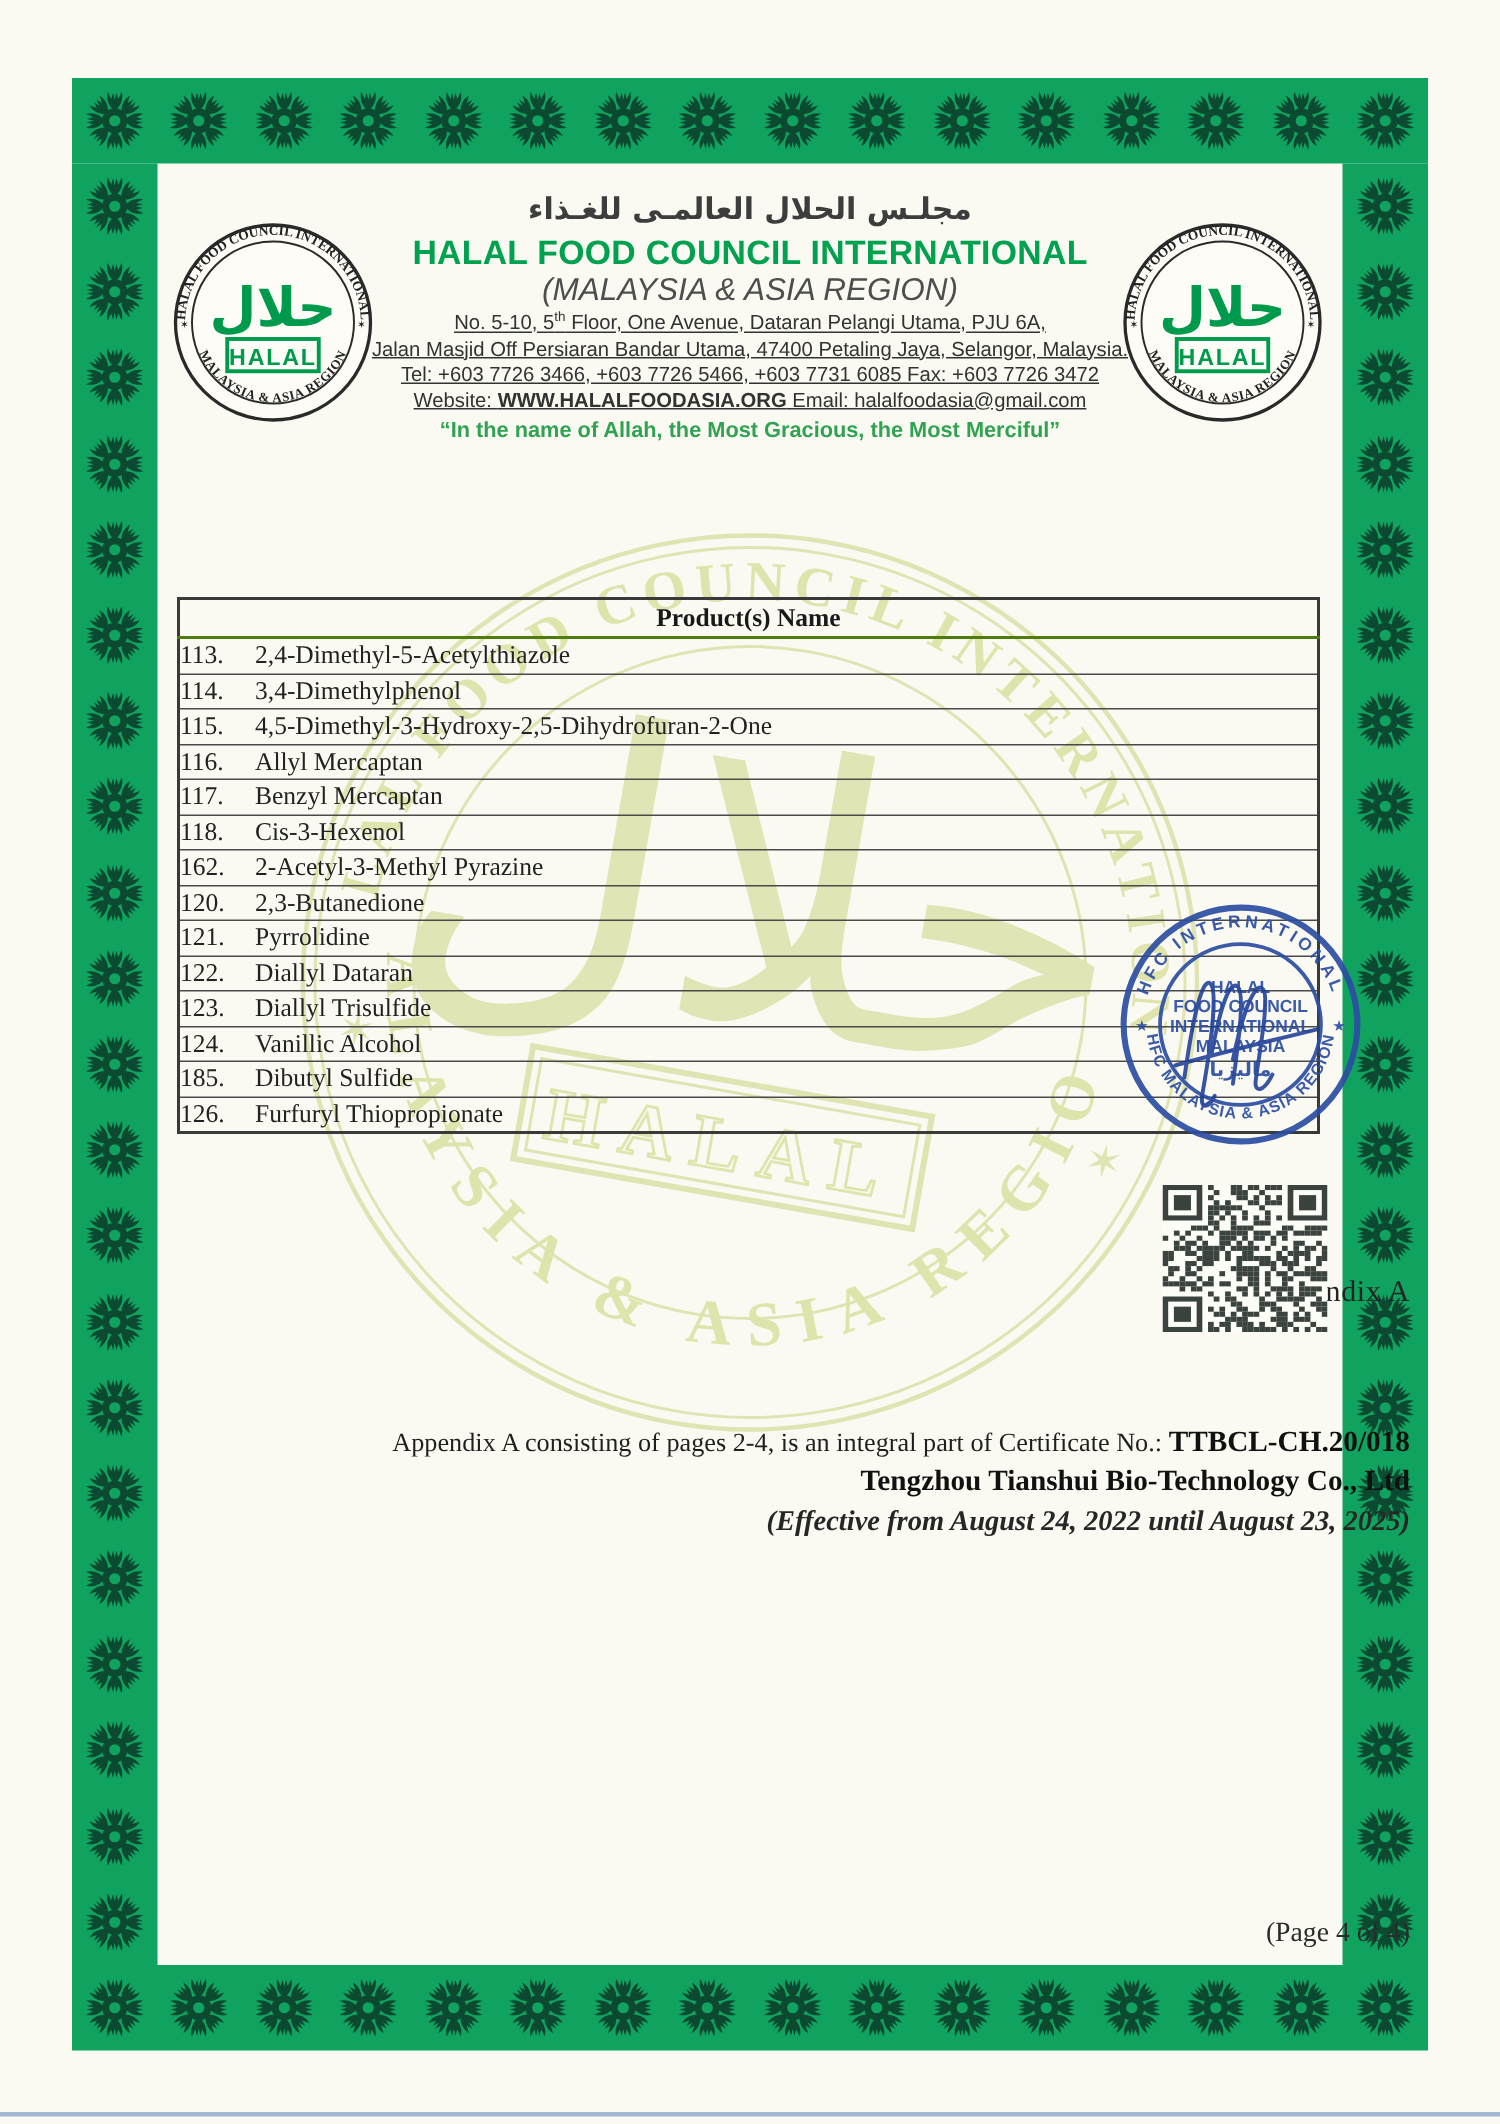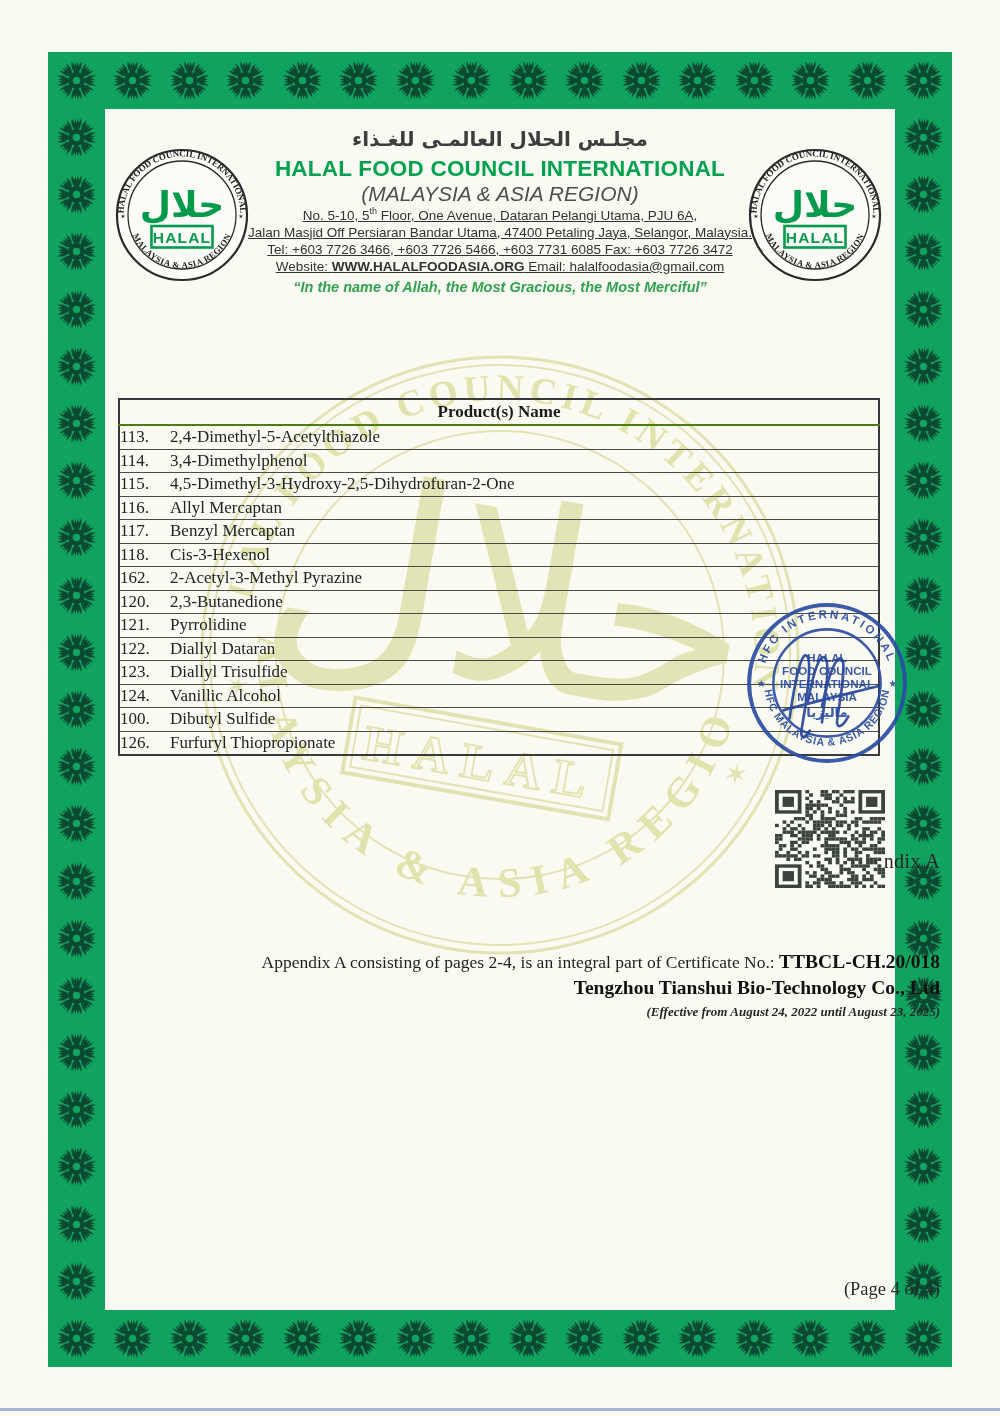--- a/index.html
+++ b/index.html
@@ -15,42 +15,42 @@
   
   .watermark{position:absolute;left:195px;top:350px;width:610px;height:610px;z-index:1;}
   
   .header{position:absolute;left:120px;right:120px;top:127px;text-align:center;z-index:3;}
   .arabic-title{font-family:"DejaVu Sans",sans-serif;font-weight:bold;font-size:20px;color:#3d3d3d;line-height:1.2;}
   .org-name{font-family:"Liberation Sans",sans-serif;font-weight:bold;font-size:22.5px;color:#00A14F;margin-top:5px;letter-spacing:.2px;}
   .region{font-family:"Liberation Sans",sans-serif;font-style:italic;font-size:21px;color:#4E4E4E;margin-top:0px;}
   .addr{font-family:"Liberation Sans",sans-serif;font-size:13.5px;color:#323232;line-height:1.26;text-decoration:underline;}
   .addr sup{font-size:9px;}
   .addr b{font-weight:bold;}
-  .bismillah{font-family:"Liberation Sans",sans-serif;font-style:italic;font-weight:600;font-size:14.5px;color:#2FA352;margin-top:4px;}
+  .bismillah{font-family:"Liberation Sans",sans-serif;font-weight:600;font-size:14.5px;color:#2FA352;margin-top:4px;}
   
   .logo{position:absolute;width:136px;height:136px;z-index:3;}
   .logo-left{left:114px;top:147px;}
   .logo-right{left:747px;top:147px;}
   
   table.products{position:absolute;left:118px;top:398px;width:762px;z-index:3;
                  border-collapse:collapse;border:2.5px solid #3a3a3a;background:transparent;}
   table.products th{border-bottom:2px solid #4d7c0f;font-size:17px;font-weight:bold;height:22px;padding:1px 0;color:#191919;}
   table.products td{border-bottom:1.6px solid #4a4a4a;font-size:17px;height:22.5px;padding:0;color:#222;}
   table.products tr:last-child td{border-bottom:none;}
   td.no{width:50px;padding-left:13px;}
   
   .stamp{position:absolute;left:741px;top:597px;width:172px;height:172px;z-index:4;opacity:.92;}
   .qr{position:absolute;left:775px;top:790px;width:110px;height:98px;z-index:4;}
   
   .cline{position:absolute;left:60px;right:60px;text-align:right;z-index:3;}
   .end-note{top:850px;font-size:20px;color:#242424;letter-spacing:.4px;}
   .appendix-line{top:951px;font-size:17.5px;color:#1f1f1f;}
   .appendix-line .certno{font-size:19.5px;font-weight:bold;color:#111;}
   .company{top:977px;font-size:19.5px;font-weight:bold;color:#111;}
-  .effective{top:1004px;font-size:13px;font-style:italic;font-weight:600;color:#262626;}
+  .effective{top:1004px;font-size:19px;font-style:italic;font-weight:600;color:#262626;}
   .pageno{top:1279px;font-size:18.5px;color:#2b2b2b;}
   .scan-edge{position:absolute;left:0;top:1408px;width:100%;height:3px;background:#8FA6C9;opacity:.8;z-index:5;}
 </style>
 </head>
 <body>
 
 <div class="page">
 
   <svg width="0" height="0" style="position:absolute" aria-hidden="true">
     <defs>
@@ -408,21 +408,21 @@
         </tr>
       <tr>
           <td class="no">123.</td>
           <td>Diallyl Trisulfide</td>
         </tr>
       <tr>
           <td class="no">124.</td>
           <td>Vanillic Alcohol</td>
         </tr>
       <tr>
-          <td class="no">100.</td>
+          <td class="no">185.</td>
           <td>Dibutyl Sulfide</td>
         </tr>
       <tr>
           <td class="no">126.</td>
           <td>Furfuryl Thiopropionate</td>
         </tr>
     </tbody>
   </table>
 
   <svg class="stamp" viewBox="0 0 170 170">

